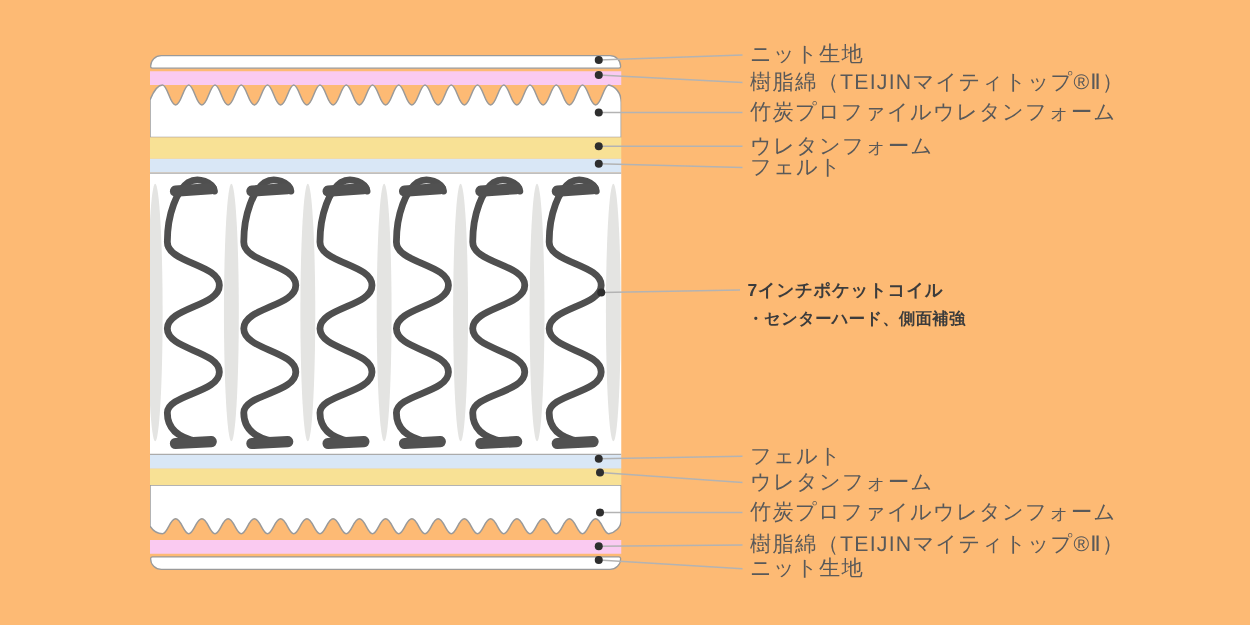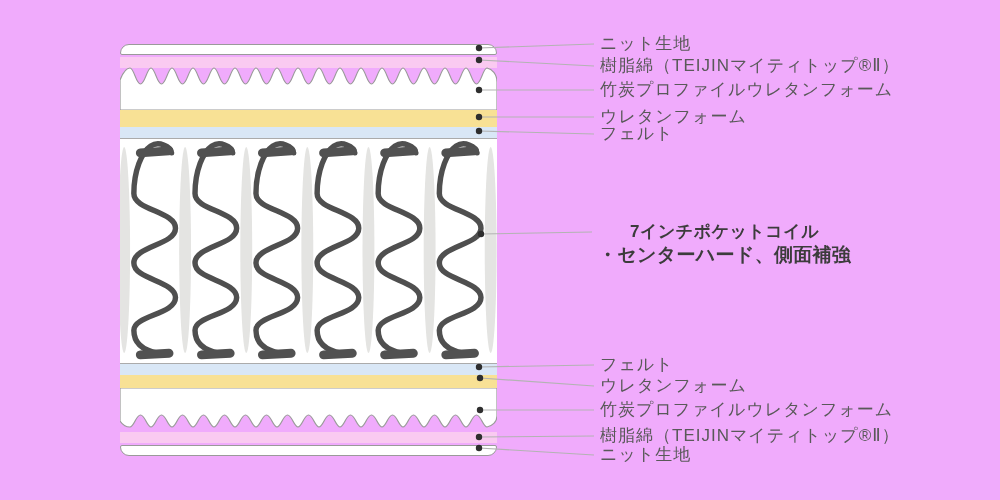--- a/index.html
+++ b/index.html
@@ -1,36 +1,36 @@
 <!DOCTYPE html>
 <html><head>
 <meta charset="utf-8">
 <style>
   html,body{margin:0;padding:0;background:#ffffff;}
   body{width:1000px;height:500px;font-family:"Liberation Sans","DejaVu Sans",sans-serif;}
-  .canvas{position:absolute;top:0;left:0;width:1000px;height:500px;overflow:hidden;background:#f0abfc;}
+  .canvas{position:absolute;top:0;left:0;width:1000px;height:500px;overflow:hidden;background:#fdba74;}
   .layer{position:absolute;left:120px;width:377px;}
   .knit-top{top:44px;height:11px;background:#fff;border:1px solid #9a9a9a;border-radius:9px 9px 2px 2px;box-sizing:border-box;}
   .pink-top{top:57px;height:11px;background:#FACAF1;}
   .foam-svg{position:absolute;left:120px;}
   .foam-top{top:64px;width:377px;height:46px;}
   .yellow-top{top:110px;height:17px;background:#F8E195;}
   .blue-top{top:127px;height:11px;background:#D9E7F6;}
   .spring-area{position:absolute;left:120px;top:138px;width:377px;height:226px;background:#fff;border-top:1px solid #ababab;border-bottom:1px solid #ababab;box-sizing:border-box;}
   .spring-area svg{position:absolute;top:0;left:0;width:100%;height:100%;}
   .blue-bottom{top:364px;height:11px;background:#D9E7F6;}
   .yellow-bottom{top:375px;height:13px;background:#F8E195;}
   .foam-bottom{top:388px;width:377px;height:41px;}
   .pink-bottom{top:432px;height:11px;background:#FACAF1;}
   .knit-bottom{top:445px;height:11px;background:#fff;border:1px solid #9a9a9a;border-radius:2px 2px 9px 9px;box-sizing:border-box;}
   #leaderSvg{position:absolute;top:0;left:0;width:1000px;height:500px;pointer-events:none;}
   .lbl{position:absolute;left:600px;font-size:17px;line-height:22px;color:#595959;letter-spacing:1px;white-space:nowrap;}
   .coil-block{position:absolute;left:598px;top:219px;color:#3c3c3c;white-space:nowrap;}
-  .coil-title{font-size:17px;line-height:26px;font-weight:bold;letter-spacing:0.5px;text-align:center;}
-  .coil-bullet{font-size:19px;line-height:20px;font-weight:bold;letter-spacing:0.3px;}
+  .coil-title{font-size:14px;line-height:26px;font-weight:bold;letter-spacing:0.5px;}
+  .coil-bullet{font-size:13px;line-height:20px;font-weight:bold;letter-spacing:0.3px;}
 </style>
 </head>
 <body>
 
 <div class="canvas">
 
   <div class="layer knit-top"></div>
   <div class="layer pink-top"></div>
   <svg class="foam-svg foam-top" viewBox="0 0 377 46" preserveAspectRatio="none">
     <path id="foamTopPath" fill="#ffffff" stroke="#9a9a9a" stroke-width="1.2" d="M0,46 L0,16 C2,11 5,4 10,4 C14,4 16,20 20.5,20 C25,20 27,4 31,4 C35,4 37,20 41.5,20 C46,20 48,4 52,4 C56,4 58,20 62.5,20 C67,20 69,4 73,4 C77,4 79,20 83.5,20 C88,20 90,4 94,4 C98,4 100,20 104.5,20 C109,20 111,4 115,4 C119,4 121,20 125.5,20 C130,20 132,4 136,4 C140,4 142,20 146.5,20 C151,20 153,4 157,4 C161,4 163,20 167.5,20 C172,20 174,4 178,4 C182,4 184,20 188.5,20 C193,20 195,4 199,4 C203,4 205,20 209.5,20 C214,20 216,4 220,4 C224,4 226,20 230.5,20 C235,20 237,4 241,4 C245,4 247,20 251.5,20 C256,20 258,4 262,4 C266,4 268,20 272.5,20 C277,20 279,4 283,4 C287,4 289,20 293.5,20 C298,20 300,4 304,4 C308,4 310,20 314.5,20 C319,20 321,4 325,4 C329,4 331,20 335.5,20 C340,20 342,4 346,4 C350,4 352,20 356.5,20 C361,20 363,4 367,4 C372,5 377,10 377,18 L377,46 Z"></path>

